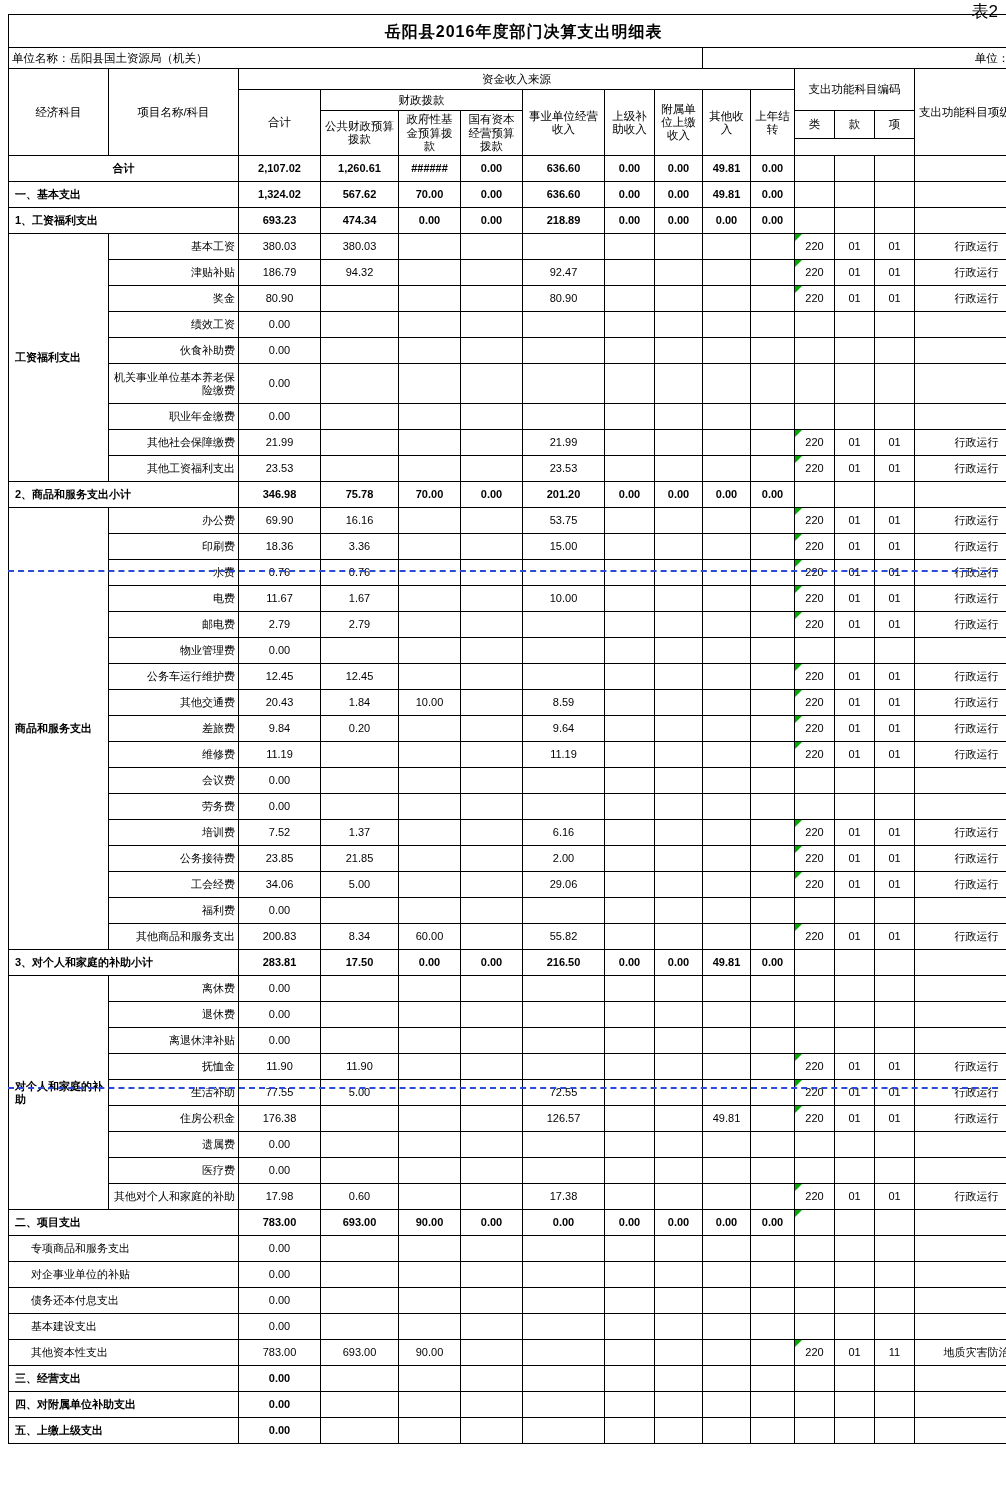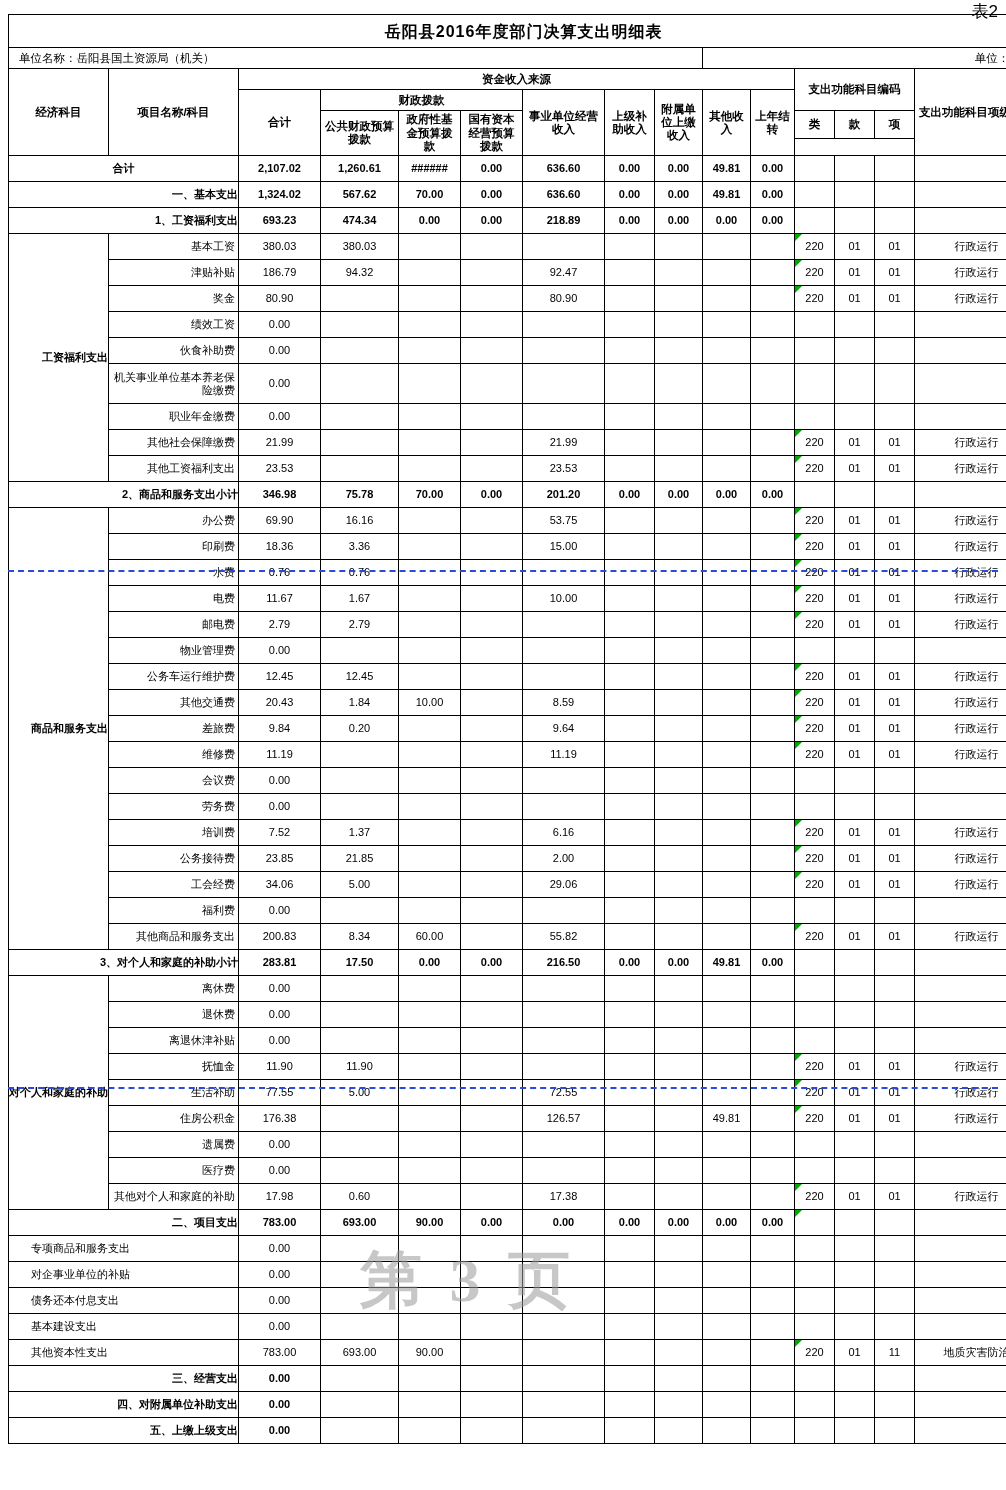--- a/index.html
+++ b/index.html
@@ -4,25 +4,25 @@
 <style>
   html,body{margin:0;padding:0;background:#fff;}
   body{font-family:"Liberation Sans","DejaVu Sans",sans-serif;color:#000;}
   #sheet{width:1006px;height:1490px;position:relative;overflow:hidden;}
   .topbar{height:14px;position:relative;}
   .topbar .tag{position:absolute;right:8px;top:0;font-size:17px;}
   table{border-collapse:collapse;table-layout:fixed;width:990px;margin:0 8px;}
   td,th{border:1px solid #000;font-size:11px;text-align:center;vertical-align:middle;padding:0;line-height:1.15;}
   .noborder{border:none;}
   .title{font-size:16px;font-weight:bold;letter-spacing:1px;padding:8px 0 6px 0;}
-  .subleft{text-align:left;padding-left:10px;font-size:11.5px;}
+  .subleft{text-align:left;padding-left:3px;font-size:11.5px;}
   .subright{text-align:right;padding-right:6px;font-size:11.5px;}
-  .hdr{font-weight:bold;font-size:11.5px;margin-top:24px;}
+  .hdr{font-weight:normal;font-size:11.5px;margin-top:24px;}
   .bold{font-weight:bold;}
-  .lft{text-align:right;}
+  .lft{text-align:left;padding-left:6px;}
   .lft2{text-align:left;padding-left:22px;}
   .lft3{text-align:right;padding-left:30px;}
   .rowh{height:26px;}
   .greenmark{position:relative;}
   .greenmark:after{content:"";position:absolute;left:0;top:0;border-top:7px solid #0a0;border-right:7px solid transparent;}
   .dashline{position:absolute;left:8px;width:990px;border-top:2px dashed #2a4bd7;}
   .wm{position:absolute;font-size:62px;color:#9a9a9a;opacity:.55;font-weight:bold;letter-spacing:6px;pointer-events:none;font-family:"Liberation Serif",serif;}
   .cellwrap{padding:2px 3px;}
 </style>
 </head>
@@ -874,17 +874,16 @@
           <td class="bold"></td>
           <td class="bold"></td>
           <td class="bold"></td>
           <td class="bold"></td>
           <td class="bold"></td>
           <td class="bold"></td>
         </tr>
       </tbody>
   </table>
 
-  <div class="wm" style="left:360px;top:1238px">第 3 页</div>
 
   <div class="dashline" style="top:570px"></div>
   <div class="dashline" style="top:1087px"></div>
 </div>
 
 </body></html>

